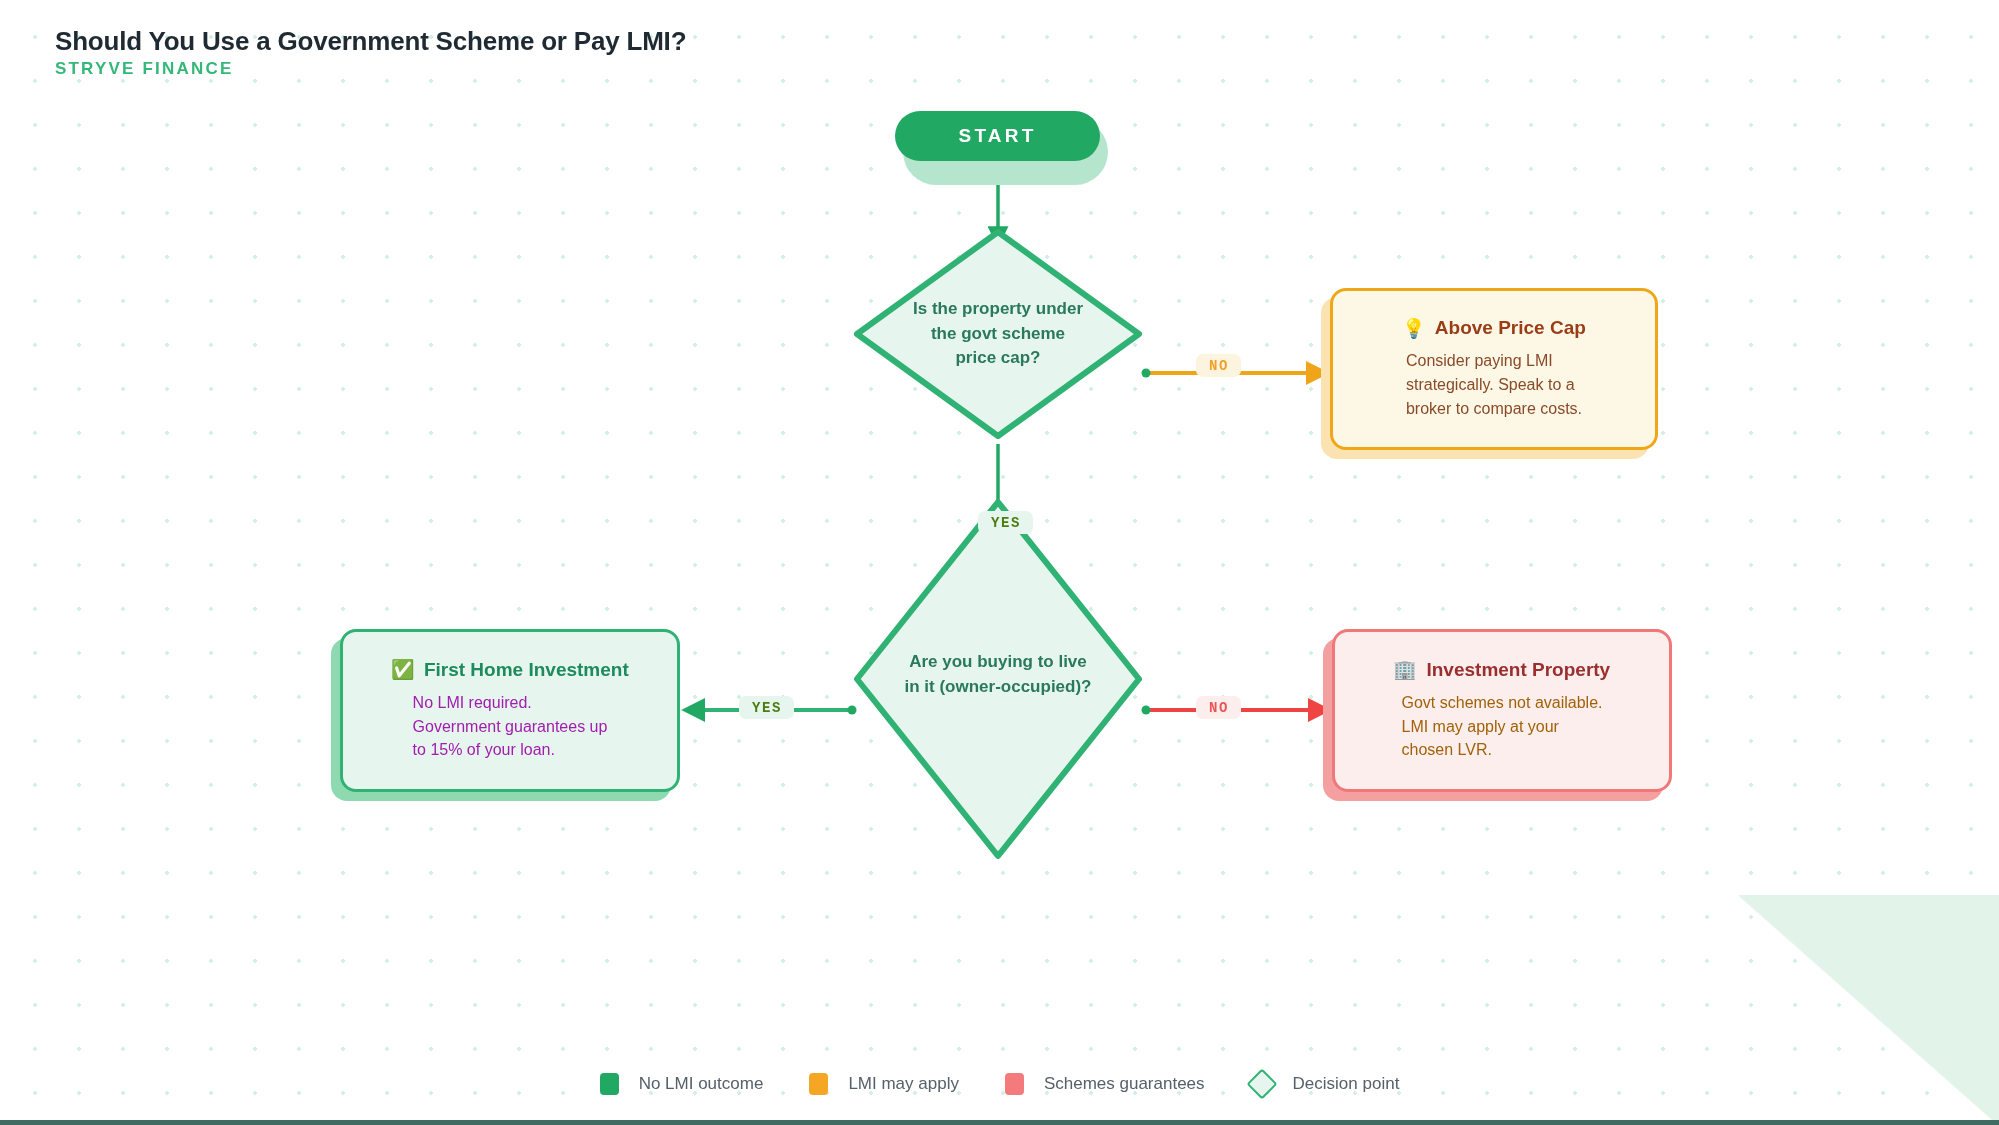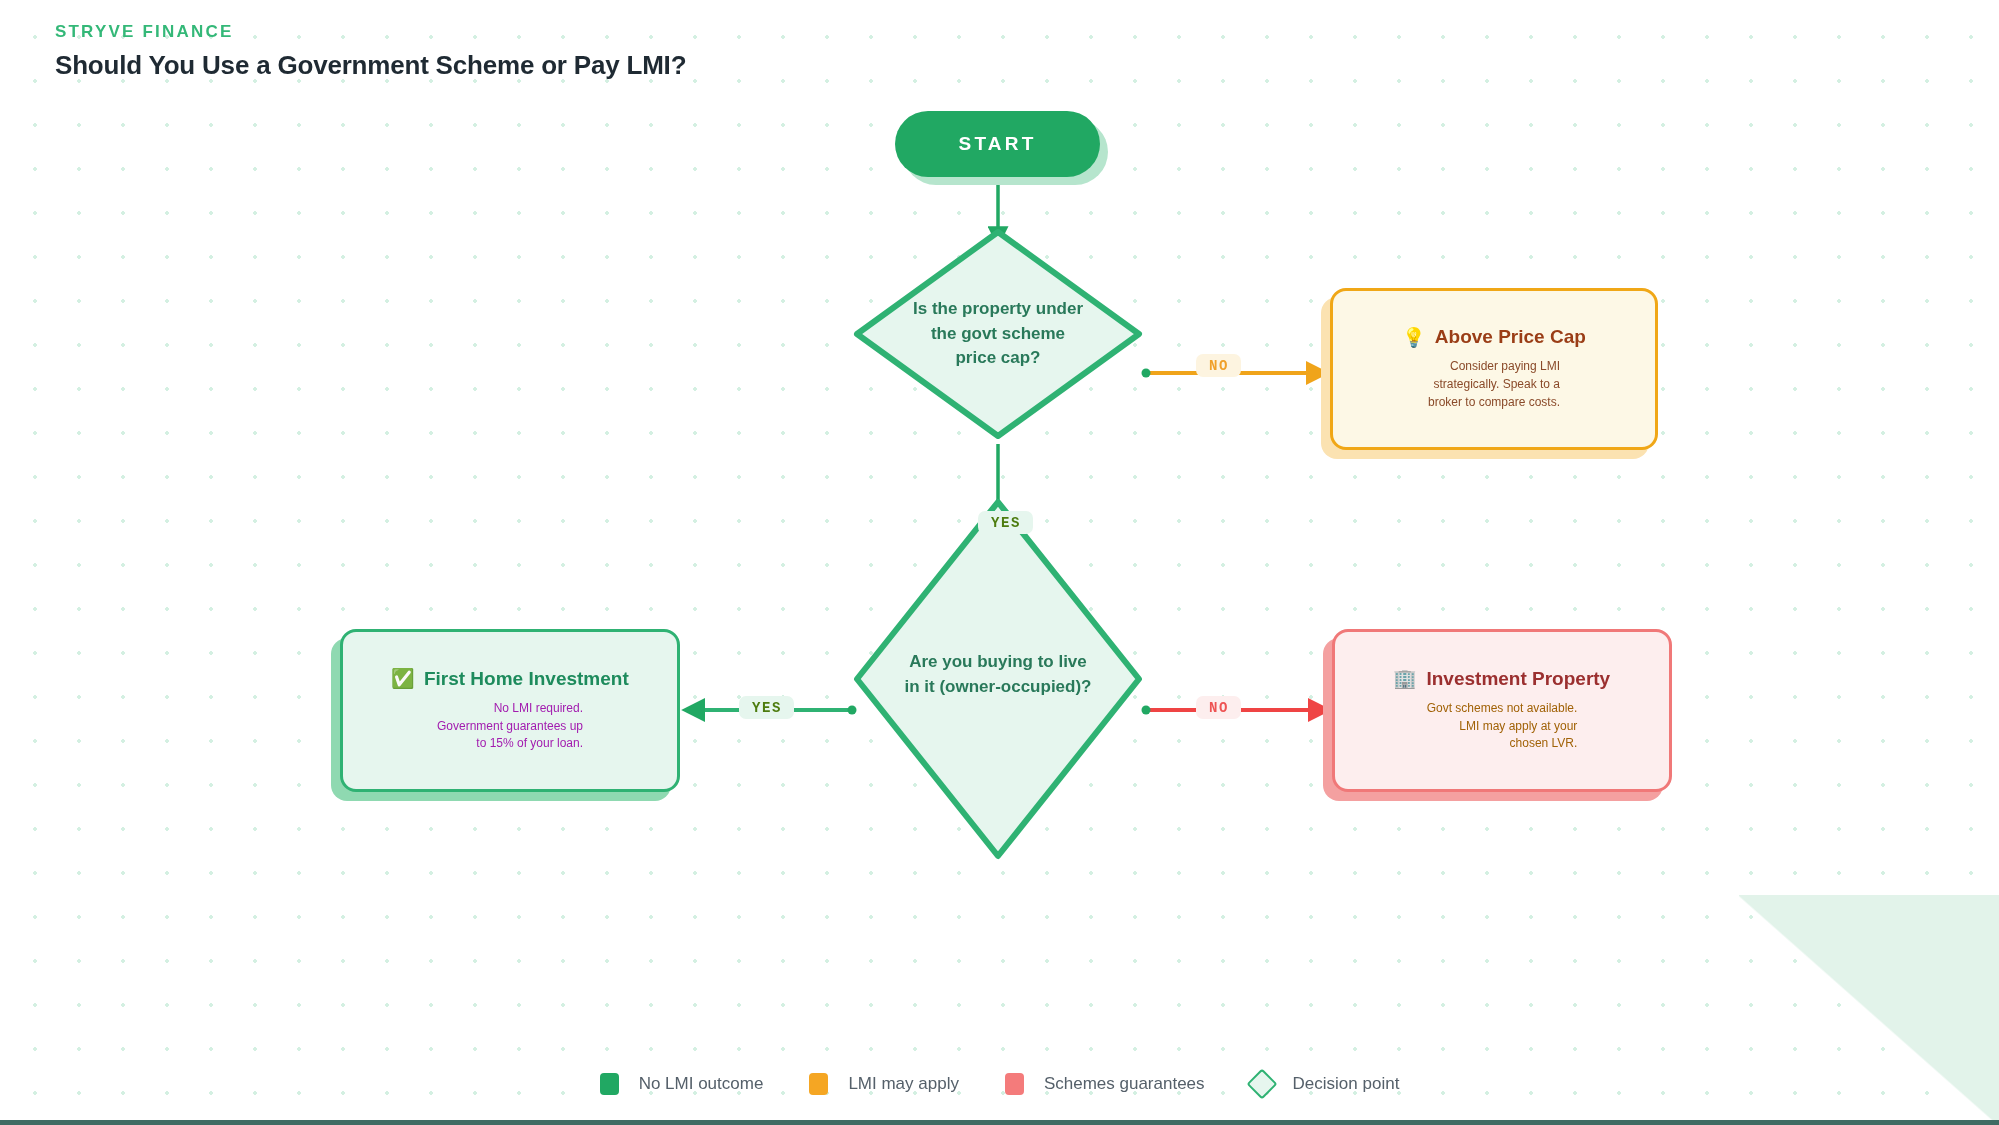--- a/index.html
+++ b/index.html
@@ -89,21 +89,21 @@
   #start-shadow {
     position: absolute;
     left: 8px; top: 8px;
     width: 205px; height: 66px;
     border-radius: 33px;
     background: #b6e5cd;
   }
   #start-pill {
     position: absolute;
     left: 0; top: 0;
-    width: 205px; height: 66px;
+    width: 205px; height: 50px;
     border-radius: 33px;
     background: #21a863;
     display: flex;
     align-items: center;
     justify-content: center;
     color: #ffffff;
     font-size: 19px;
     font-weight: bold;
     letter-spacing: 3.2px;
   }
@@ -158,23 +158,23 @@
     font-size: 19px;
     font-weight: bold;
     display: flex;
     align-items: center;
     gap: 9px;
     margin-bottom: 10px;
     white-space: nowrap;
   }
   .card-emoji { font-size: 19px; line-height: 1; }
   .card-desc {
-    font-size: 12px;
+    font-size: 16px;
     line-height: 1.48;
-    text-align: right;
+    text-align: left;
     white-space: pre-line;
   }
 
   
   #card-above-cap { left: 1330px; top: 288px; width: 328px; height: 162px; }
   #card-above-cap .card-shadow { background: #fbe2b1; }
   #card-above-cap .card-body { background: #fdf8e6; border-color: #f0a717; }
   #card-above-cap .card-title { color: #9a3d16; }
   #card-above-cap .card-desc { color: #8a4a29; }
 
@@ -248,22 +248,22 @@
   }
 </style>
 </head>
 <body>
 
 <div id="canvas">
 
   <div id="corner-wedge"></div>
 
   <div id="header">
+    <div id="page-title">Should You Use a Government Scheme or Pay LMI?</div>
     <div id="brand">STRYVE FINANCE</div>
-    <div id="page-title">Should You Use a Government Scheme or Pay LMI?</div>
   </div>
 
   <svg id="edges" viewBox="0 0 1999 1125">
     <defs>
       <marker id="arrow-green" viewBox="0 0 10 10" refX="8" refY="5" markerWidth="6" markerHeight="6" orient="auto-start-reverse">
         <path d="M 0 0 L 10 5 L 0 10 z" fill="#21a863"></path>
       </marker>
       <marker id="arrow-orange" viewBox="0 0 10 10" refX="8" refY="5" markerWidth="6" markerHeight="6" orient="auto-start-reverse">
         <path d="M 0 0 L 10 5 L 0 10 z" fill="#f0a41a"></path>
       </marker>

